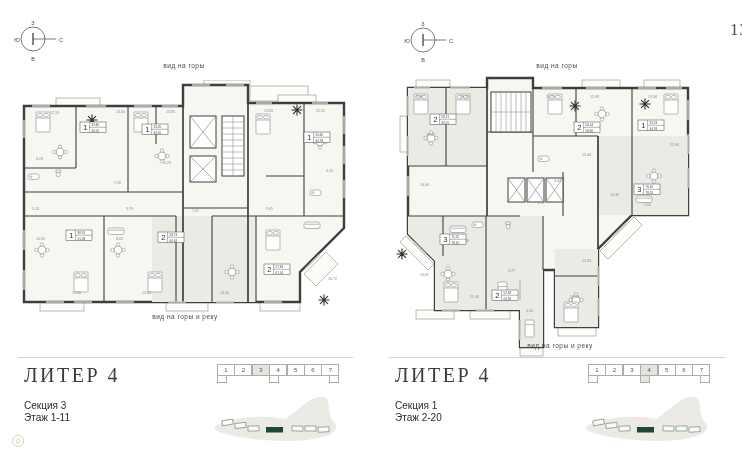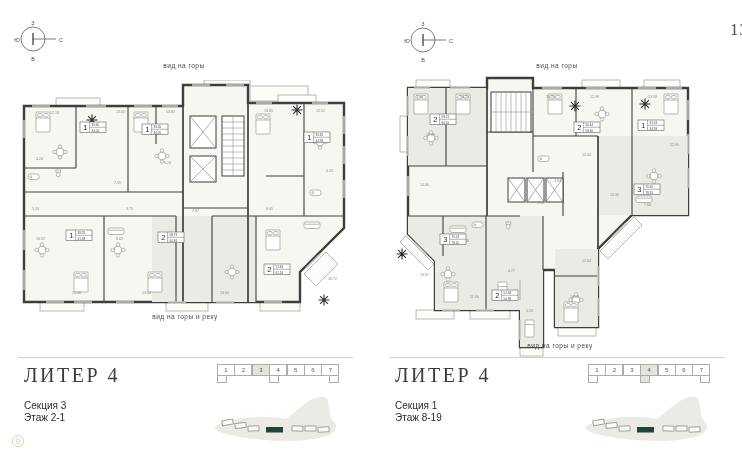--- a/index.html
+++ b/index.html
@@ -467,21 +467,21 @@
     </g>
 </svg>
 
 <div class="abs viewlbl" style="left:135px;top:313px;width:100px;">вид на горы и реку</div>
 <div class="abs viewlbl" style="left:505px;top:342px;width:110px;">вид на горы и реку</div>
 
 <div class="abs divider" style="left:18px;top:357px;width:335px;"></div>
 <div class="abs title" style="left:24px;top:364px;">ЛИТЕР 4</div>
 <div class="abs sec" style="left:24px;top:400px;">
   <div>Секция 3</div>
-  <div>Этаж 2-1</div>
+  <div>Этаж 1-11</div>
 </div>
 <div class="abs strip" style="left:217px;top:364px;width:126px;">
     <div class="cell" style="left: 0px;">1</div>
     <div class="cell" style="left: 17.4px;">2</div>
     <div class="cell active" style="left: 34.8px;">3</div>
     <div class="cell" style="left: 52.2px;">4</div>
     <div class="cell" style="left: 69.6px;">5</div>
     <div class="cell" style="left: 87px;">6</div>
     <div class="cell" style="left: 104.4px;">7</div>
     <div class="tab" style="left: 0px;"></div>
@@ -498,21 +498,21 @@
     <rect class="b" x="80" y="36" width="11" height="5" transform="rotate(2 85 38)"></rect>
     <rect class="b" x="93" y="36" width="11" height="5"></rect>
     <rect class="b" x="106" y="37" width="11" height="5" transform="rotate(-3 111 39)"></rect>
   </g>
 </svg>
 
 <div class="abs divider" style="left:389px;top:357px;width:336px;"></div>
 <div class="abs title" style="left:395px;top:364px;">ЛИТЕР 4</div>
 <div class="abs sec" style="left:395px;top:400px;">
   <div>Секция 1</div>
-  <div>Этаж 8-19</div>
+  <div>Этаж 2-20</div>
 </div>
 <div class="abs strip" style="left:588px;top:364px;width:126px;">
     <div class="cell" style="left: 0px;">1</div>
     <div class="cell" style="left: 17.4px;">2</div>
     <div class="cell" style="left: 34.8px;">3</div>
     <div class="cell active" style="left: 52.2px;">4</div>
     <div class="cell" style="left: 69.6px;">5</div>
     <div class="cell" style="left: 87px;">6</div>
     <div class="cell" style="left: 104.4px;">7</div>
     <div class="tab" style="left: 0px;"></div>

